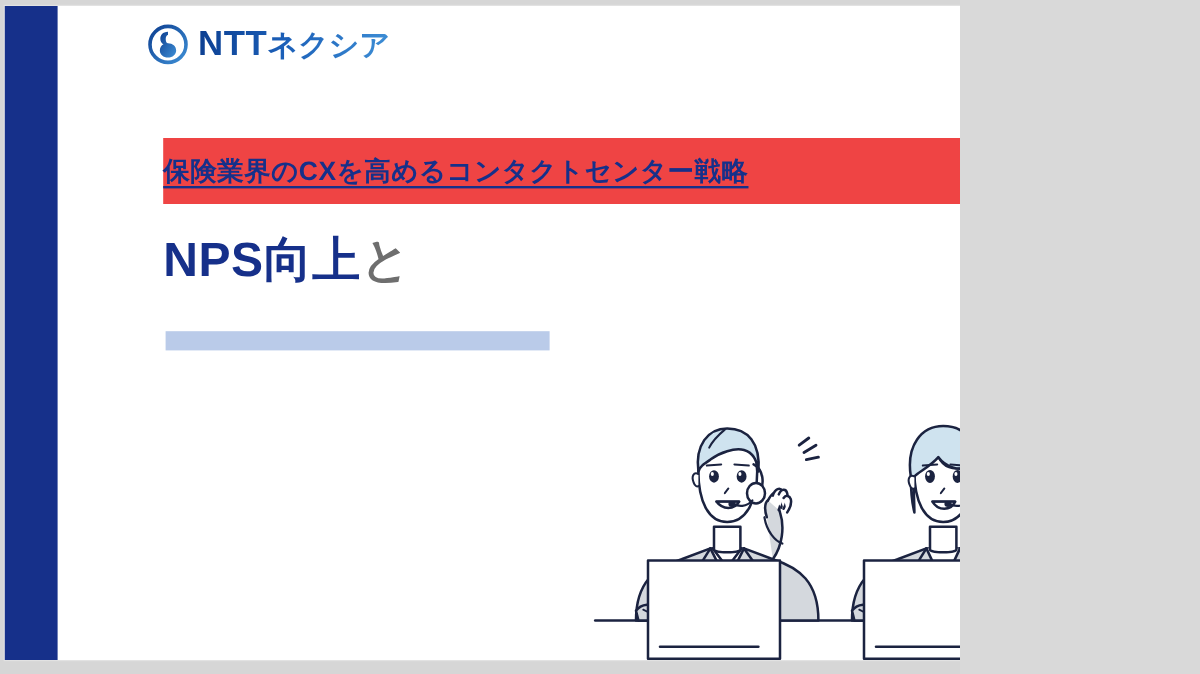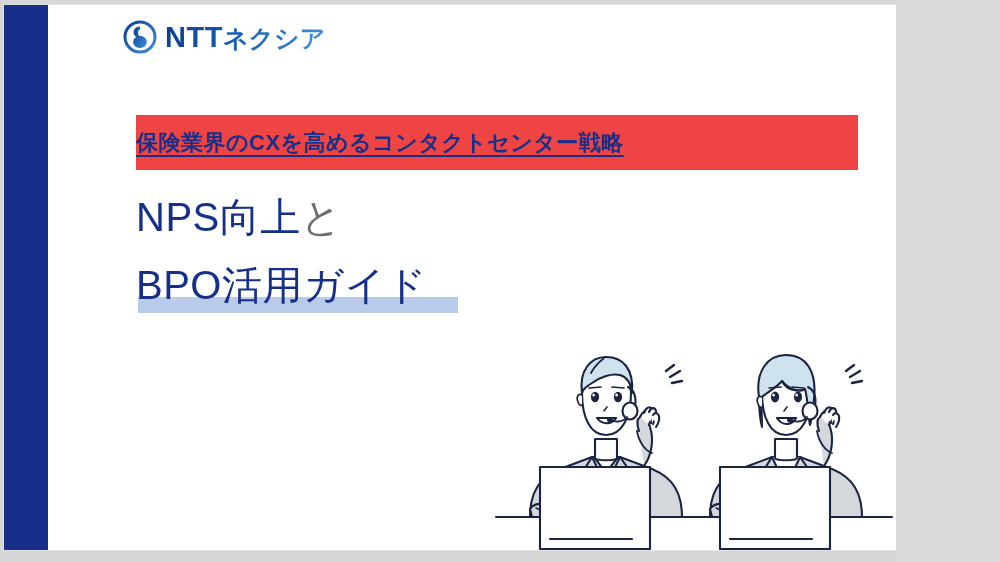--- a/index.html
+++ b/index.html
@@ -9,21 +9,21 @@
   }
   body {
     width: 1000px;
     height: 562px;
     overflow: hidden;
     font-family: "Liberation Sans", "DejaVu Sans", sans-serif;
   }
 
   #slide {
     position: relative;
-    width: 896px;
+    width: 800px;
     height: 562px;
     background: #d6d6d6;
     overflow: hidden;
   }
 
   
   #page {
     position: absolute;
     left: 4px;
     top: 5px;
@@ -97,21 +97,21 @@
 
   
   #headline {
     position: absolute;
     left: 132px;
     top: 178px;
     width: 560px;
   }
   .hl-line {
     font-size: 40px;
-    font-weight: 400;
+    font-weight: 700;
     letter-spacing: 0.5px;
     line-height: 68px;
     white-space: nowrap;
     position: relative;
   }
   .navy { color: #16308a; }
   .grey { color: #6e6e6e; }
 
   #hl-line-3 { position: relative; display: inline-block; }
   #hl-3-highlight {
@@ -163,21 +163,21 @@
     </div>
 
     <div id="banner">
       <span id="banner-text">保険業界のCXを高めるコンタクトセンター戦略</span>
     </div>
 
     <div id="headline">
       <div class="hl-line"><span class="navy">NPS向上</span><span class="grey">と</span></div>
 
 
-      <div class="hl-line"><span id="hl-line-3"><span id="hl-3-highlight"></span><span class="navy">BPO活用ガイド</span></span></div>
+      <div class="hl-line"><span id="hl-line-3"><span id="hl-3-highlight"></span></span></div>
     </div>
 
     <div id="illustration">
       <svg width="400" height="228" viewBox="0 0 400 228" aria-hidden="true">
         <g fill="none" stroke="#1b2340" stroke-width="2.1" stroke-linecap="round" stroke-linejoin="round">
 
           <line x1="2" y1="190" x2="398" y2="190" stroke-width="2.1"></line>
 
           <path d="M36 190 C36 158 52 146 74 139 L98 130 L126 130 L150 139
                    C172 146 188 158 188 190 Z" fill="#d4d8dd"></path>

